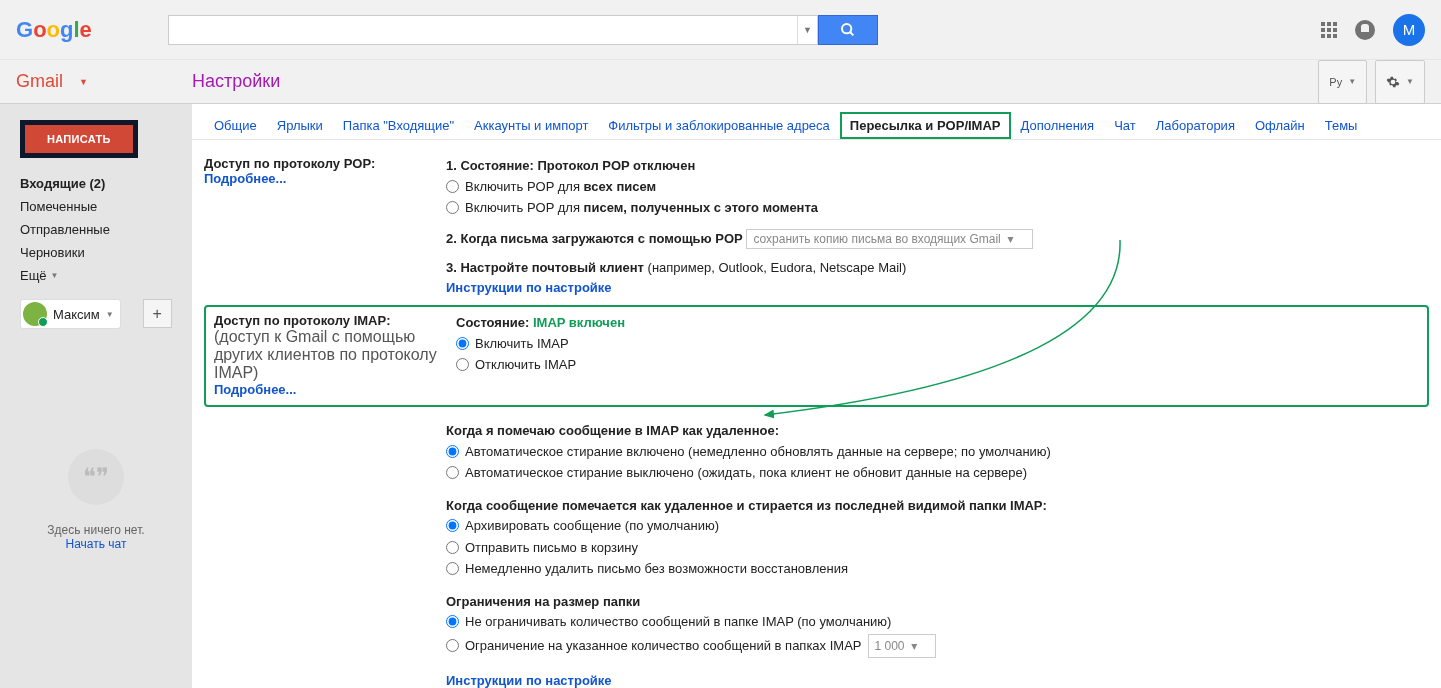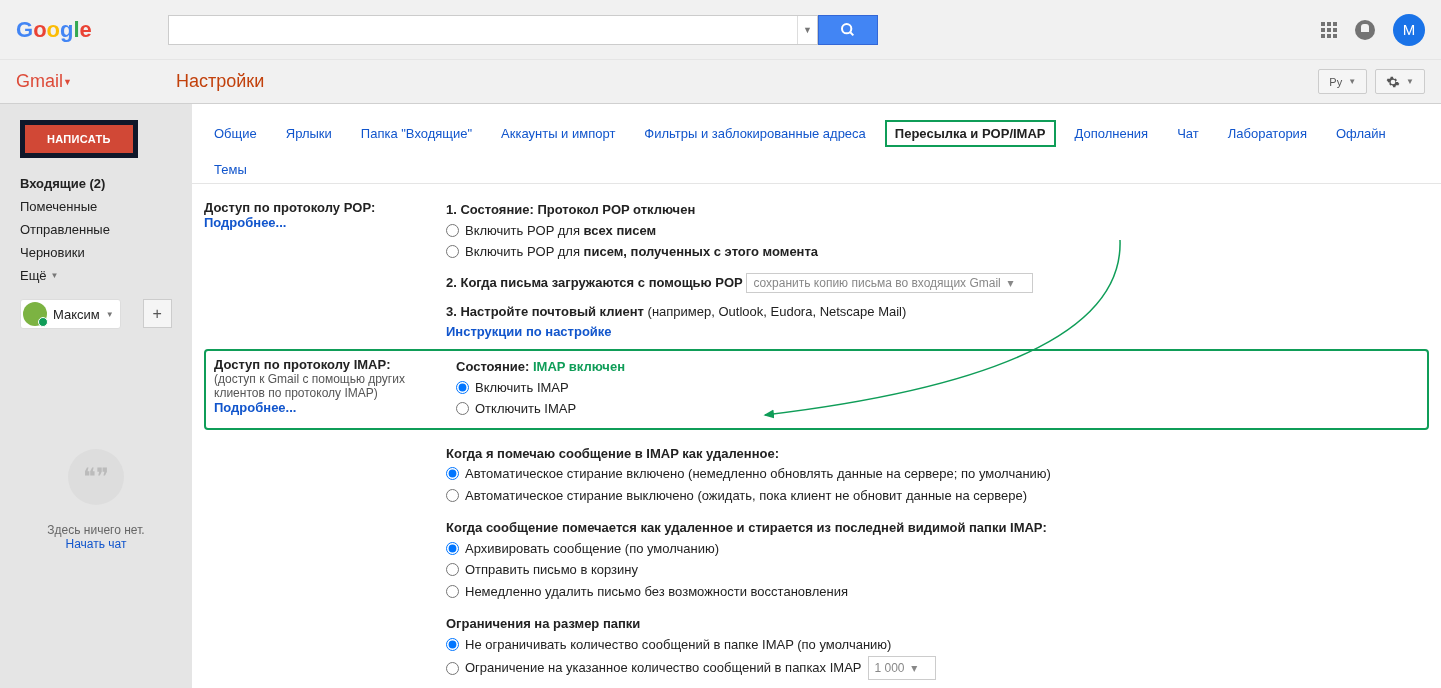--- a/index.html
+++ b/index.html
@@ -11,51 +11,51 @@
 .searchbox input { flex: 1; border: none; outline: none; padding: 0 8px; height: 28px; }
 .search-drop { width: 20px; height: 28px; border-left: 1px solid #ddd; display: flex; align-items: center; justify-content: center; color: #777; font-size: 9px; cursor: pointer; }
 .search-btn { width: 60px; height: 30px; background: #4285f4; border: 1px solid #3367d6; display: flex; align-items: center; justify-content: center; cursor: pointer; }
 .topbar-right { margin-left: auto; display: flex; align-items: center; gap: 18px; }
 .apps-icon { width: 16px; height: 16px; display: grid; grid-template-columns: repeat(3,4px); grid-template-rows: repeat(3,4px); gap: 2px; cursor: pointer; }
 .apps-icon span { background: #737373; }
 .bell-icon { width: 20px; height: 20px; background: #737373; border-radius: 50%; position: relative; cursor: pointer; }
 .bell-icon::after { content: ""; position: absolute; top: 4px; left: 6px; width: 8px; height: 8px; background: #f1f1f1; border-radius: 3px 3px 0 0; }
 .avatar { width: 32px; height: 32px; border-radius: 50%; background: #1a73e8; color: #fff; display: flex; align-items: center; justify-content: center; font-size: 15px; cursor: pointer; }
 .subbar { height: 44px; background: #f1f1f1; border-bottom: 1px solid #d0d0d0; display: flex; align-items: center; padding: 0 16px; }
-.gmail-label { color: #dd4b39; font-size: 18px; cursor: pointer; display: flex; align-items: center; gap: 0; }
+.gmail-label { color: #dd4b39; font-size: 18px; cursor: pointer; display: flex; align-items: center; gap: 16px; }
 .gmail-label .caret { font-size: 9px; }
-.page-title { margin-left: 104px; font-size: 18px; color: #c2410c; }
+.page-title { margin-left: 104px; font-size: 18px; color: #a21caf; }
 .subbar-right { margin-left: auto; display: flex; gap: 8px; }
-.lang-btn, .gear-btn { height: 25px; background: #f5f5f5; border: 1px solid #ccc; border-radius: 2px; padding: 0 10px; display: flex; align-items: center; gap: 6px; cursor: pointer; color: #555; font-size: 11px; }
+.lang-btn, .gear-btn { height: 44px; background: #f5f5f5; border: 1px solid #ccc; border-radius: 2px; padding: 0 10px; display: flex; align-items: center; gap: 6px; cursor: pointer; color: #555; font-size: 11px; }
 .gear-icon-svg { width: 14px; height: 14px; }
 .layout { display: flex; }
 .sidebar { width: 192px; padding: 16px 0 0 20px; background: #e5e5e5; }
 .compose-btn { background: #d14836; color: #fff; border: 5px solid #0f172a; padding: 8px 22px; font-size: 11px; font-weight: bold; cursor: pointer; letter-spacing: 0.3px; }
 .nav { margin-top: 14px; }
 .nav-item { padding: 4px 0; font-size: 13px; color: #222; cursor: pointer; }
 .nav-item.bold { font-weight: bold; }
 .nav-more { display: flex; align-items: center; gap: 4px; }
 .user-row { margin-top: 12px; display: flex; align-items: flex-start; gap: 22px; }
 .user-chip { display: flex; align-items: center; gap: 6px; padding: 2px 6px 2px 2px; background: #fff; border-radius: 3px; border: 1px solid #ddd; cursor: pointer; }
 .small-avatar { width: 24px; height: 24px; border-radius: 50%; background: #7cb342; position: relative; }
 .small-avatar::after { content: ""; position: absolute; bottom: -1px; right: -1px; width: 8px; height: 8px; background: #0f9d58; border: 1px solid #fff; border-radius: 50%; }
 .plus-btn { width: 29px; height: 29px; border: 1px solid #ccc; background: #f5f5f5; display: flex; align-items: center; justify-content: center; font-size: 16px; color: #555; cursor: pointer; }
 .hangouts-area { margin-top: 120px; text-align: center; padding-right: 20px; }
 .hangouts-icon { width: 56px; height: 56px; border-radius: 50%; background: #ddd; margin: 0 auto 18px; display: flex; align-items: center; justify-content: center; color: #bbb; font-size: 24px; }
 .hangouts-empty { color: #666; font-size: 12px; }
 .hangouts-link { color: #15c; font-size: 12px; cursor: pointer; }
 .content { flex: 1; background: #fff; margin: 0; min-height: 628px; position: relative; }
-.tabs { display: flex; padding: 16px 12px 0; border-bottom: 1px solid #e5e5e5; gap: 9px; flex-wrap: wrap; }
+.tabs { display: flex; padding: 8px 12px 0; border-bottom: 1px solid #e5e5e5; gap: 0; flex-wrap: wrap; }
 .tab { color: #15c; padding: 6px 10px; font-size: 13px; cursor: pointer; white-space: nowrap; }
 .tab.active { color: #222; border: 2px solid #0f9d58; border-radius: 0; padding: 4px 8px; font-weight: bold; }
 .settings-body { padding: 10px 12px 12px; }
 .section-row { display: flex; padding: 6px 0; }
 .section-left { width: 242px; padding-right: 12px; }
 .section-left .heading { font-weight: bold; font-size: 13px; }
-.section-left .subtext { font-size: 12px; color: #555; }
+.section-left .subtext { font-size: 16px; color: #555; }
 .link { color: #15c; cursor: pointer; font-size: 13px; font-weight: bold; }
 .section-right { flex: 1; font-size: 13px; line-height: 1.5; }
 .line-heading { font-weight: bold; }
 .status-on { color: #0f9d58; font-weight: bold; }
 .radio-row { display: flex; align-items: center; gap: 6px; padding: 1px 0; }
 .radio-row input { cursor: pointer; }
 .pop-select, .folder-select { border: 1px solid #ccc; background: #fff; font-size: 12px; padding: 2px 18px 2px 6px; color: #888; cursor: pointer; position: relative; }
 .imap-box { border: 2px solid #0f9d58; border-radius: 4px; padding: 6px 8px 8px; margin: 2px 0 8px; position: relative; }
 .arrow-svg { position: absolute; top: 118px; left: 563px; pointer-events: none; z-index: 10; }
 .caret-sm { font-size: 8px; color: #777; }

